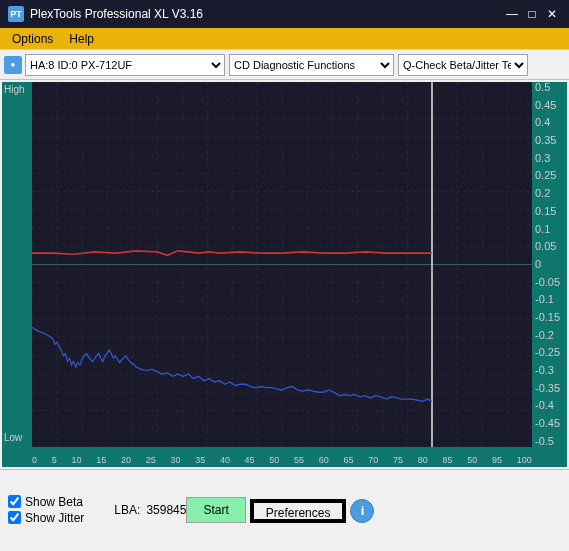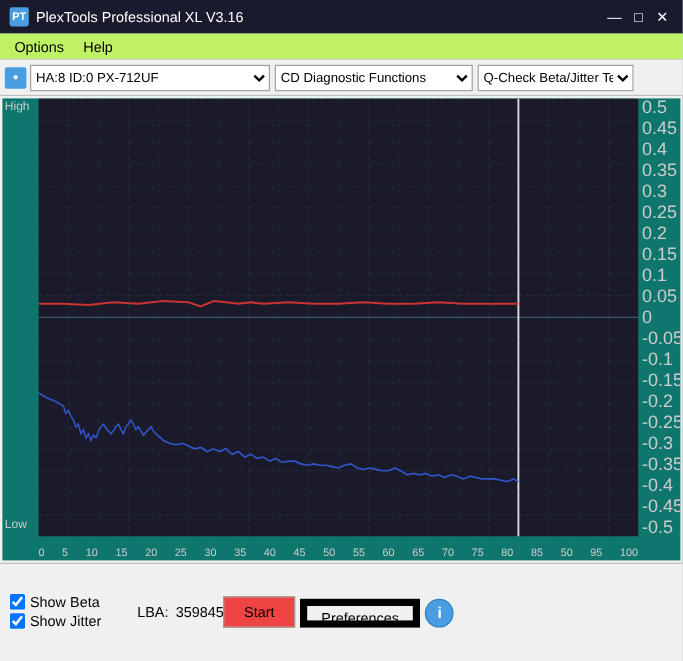--- a/index.html
+++ b/index.html
@@ -50,21 +50,21 @@
       color: white;
       cursor: pointer;
       font-size: 12px;
       display: flex;
       align-items: center;
       justify-content: center;
     }
 
     
     .menu-bar {
-      background: #bef264;
+      background: #eab308;
       height: 22px;
       display: flex;
       align-items: center;
       padding: 0 4px;
       border-bottom: 1px solid #d0d0d0;
     }
     .menu-item {
       padding: 2px 8px;
       cursor: pointer;
       font-size: 12px;
@@ -139,21 +139,21 @@
       top: 0;
       bottom: 20px;
       width: 35px;
       display: flex;
       flex-direction: column;
       justify-content: space-between;
       align-items: flex-start;
       padding-left: 3px;
     }
     .y-label {
-      font-size: 15px;
+      font-size: 11px;
       color: #cccccc;
       line-height: 1;
     }
     .y-high {
       position: absolute;
       left: 2px;
       top: 2px;
       font-size: 10px;
       color: #cccccc;
     }
@@ -208,37 +208,37 @@
       gap: 6px;
       margin-left: 30px;
     }
     .lba-label {
       font-size: 12px;
     }
     .lba-value {
       font-size: 12px;
     }
     .start-btn {
-      background: #ef4444;
+      background: #86efac;
       border: 1px solid #a0a0a0;
       padding: 1px 16px;
       font-size: 12px;
       cursor: pointer;
       height: 26px;
       margin-right: 4px;
     }
     .prefs-row {
       display: flex;
       justify-content: flex-end;
       align-items: center;
       gap: 4px;
     }
     .prefs-btn {
       background: #f0f0f0;
-      border: 6px solid #000000;
+      border: 4px solid #000000;
       padding: 3px 12px;
       font-size: 12px;
       cursor: pointer;
       height: 24px;
     }
     .info-btn {
       width: 24px;
       height: 24px;
       background: #4a9de0;
       border: 1px solid #3080c0;

